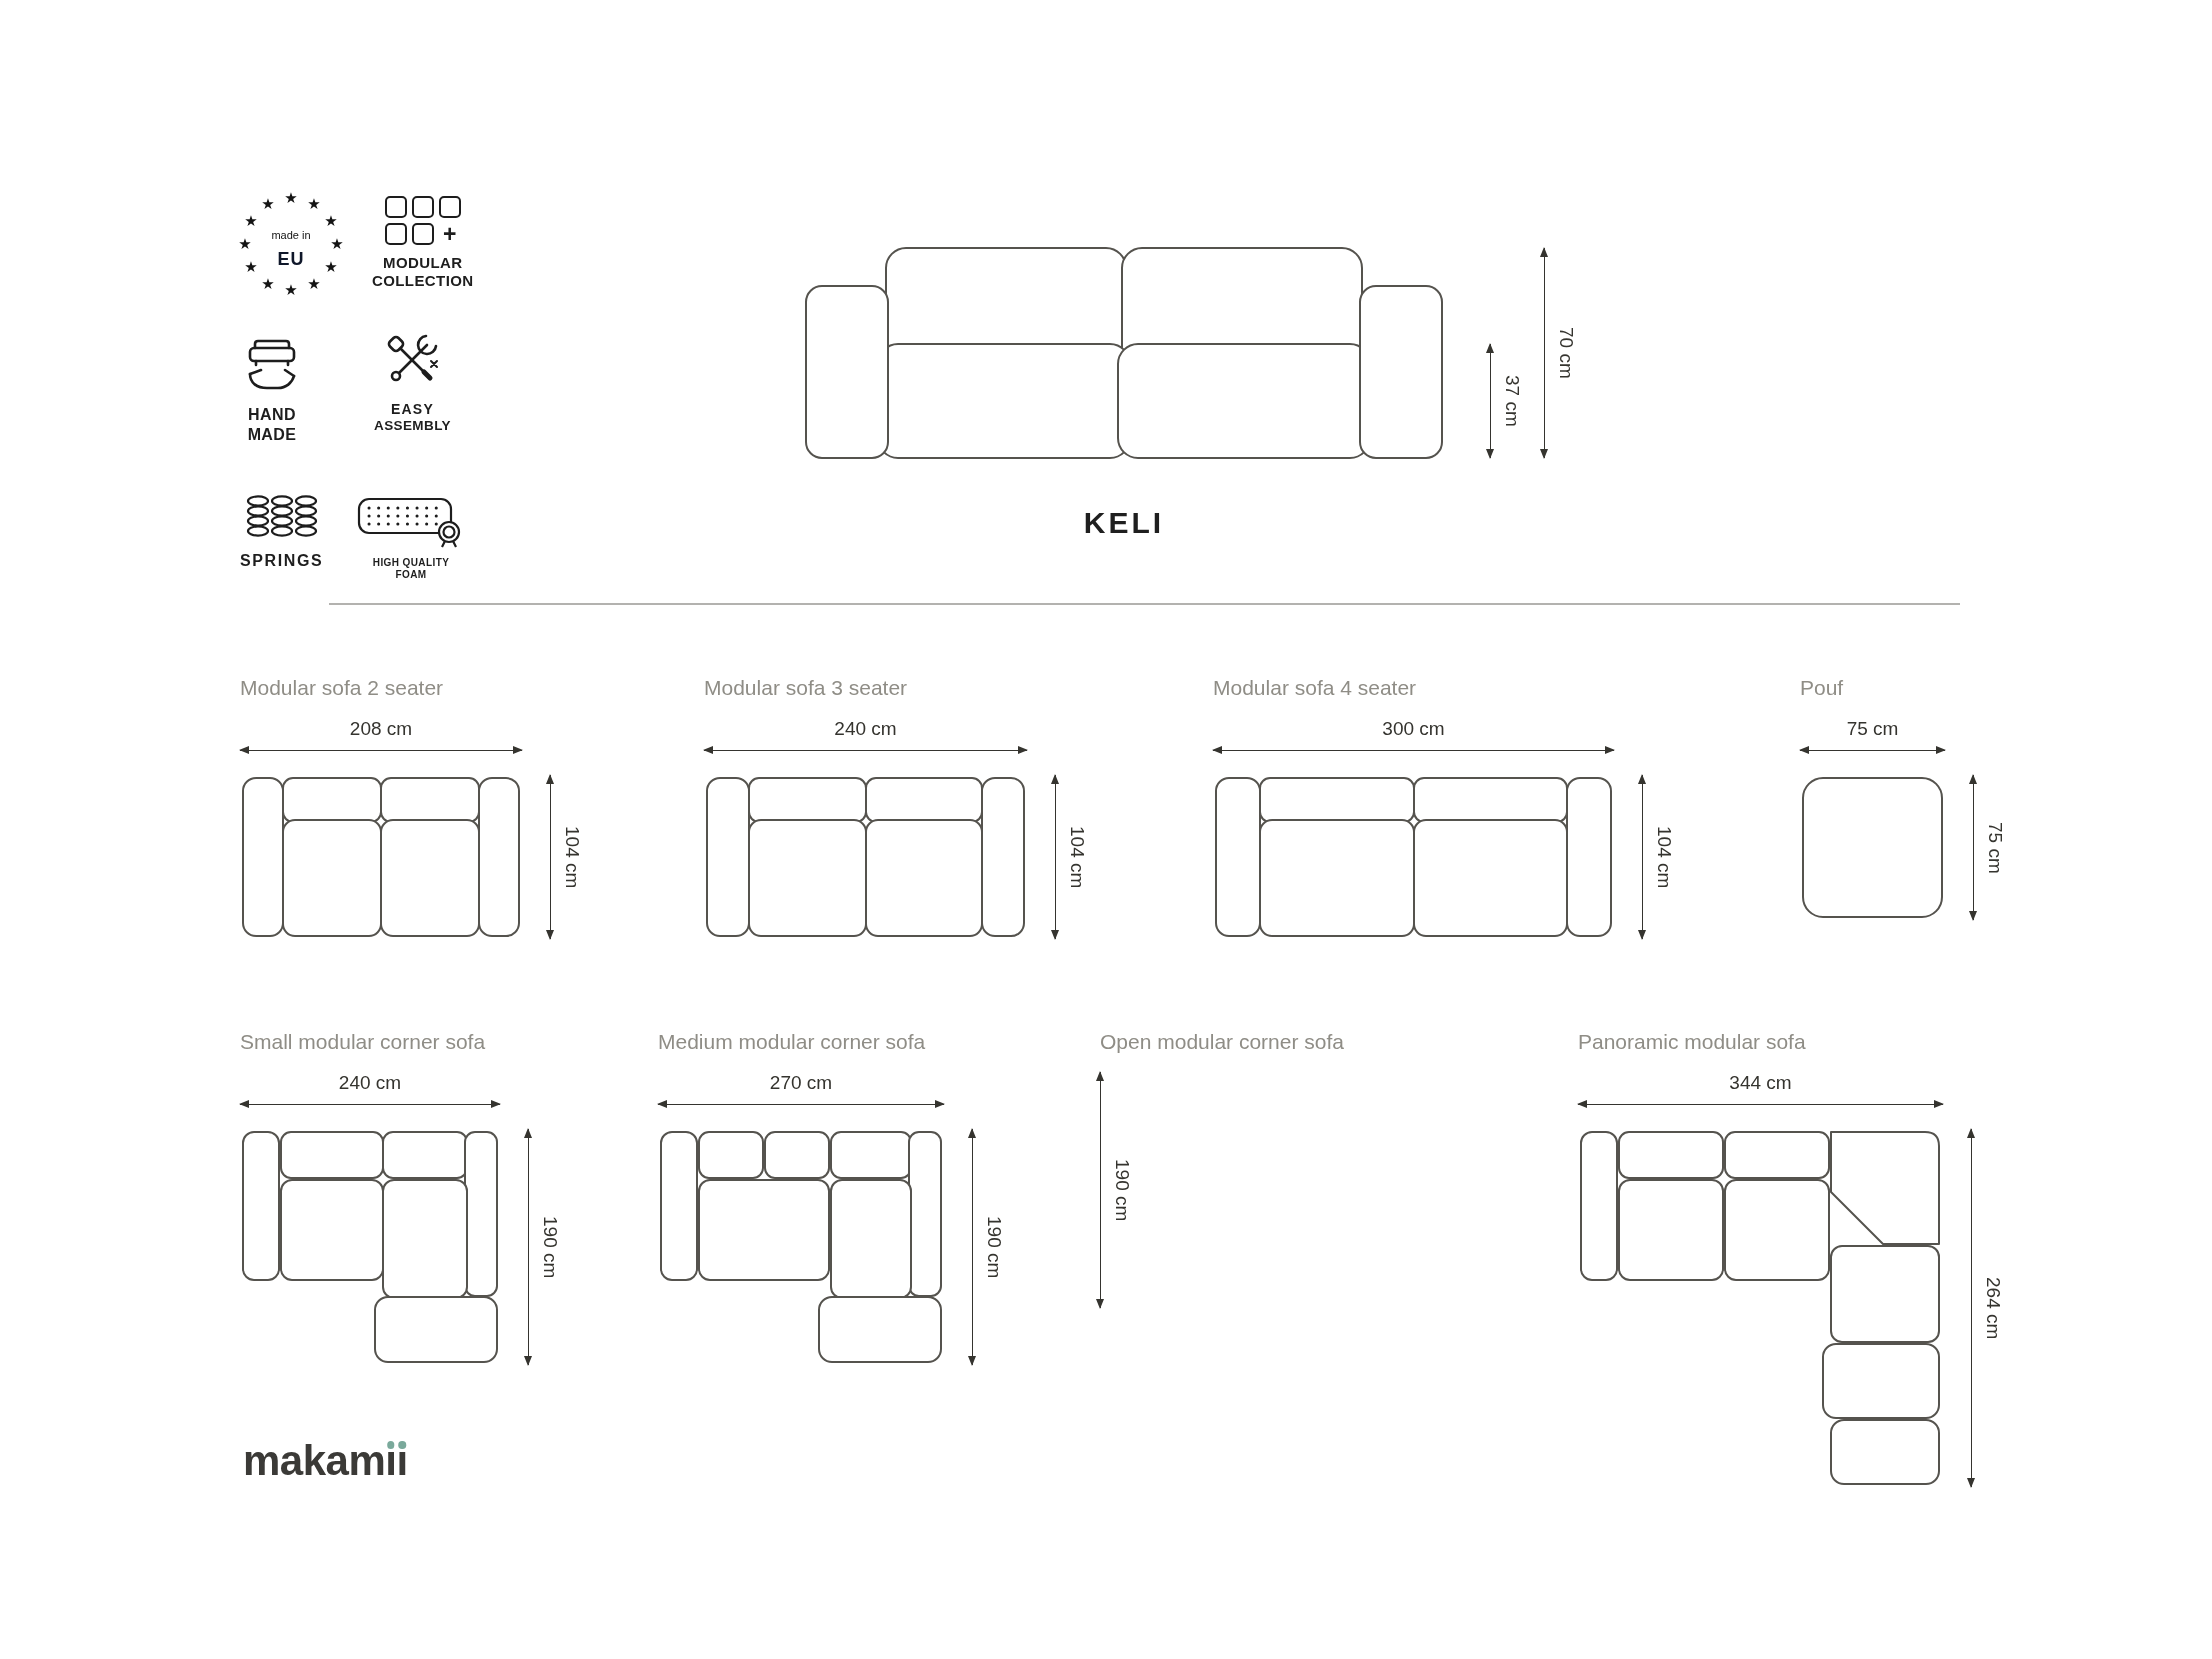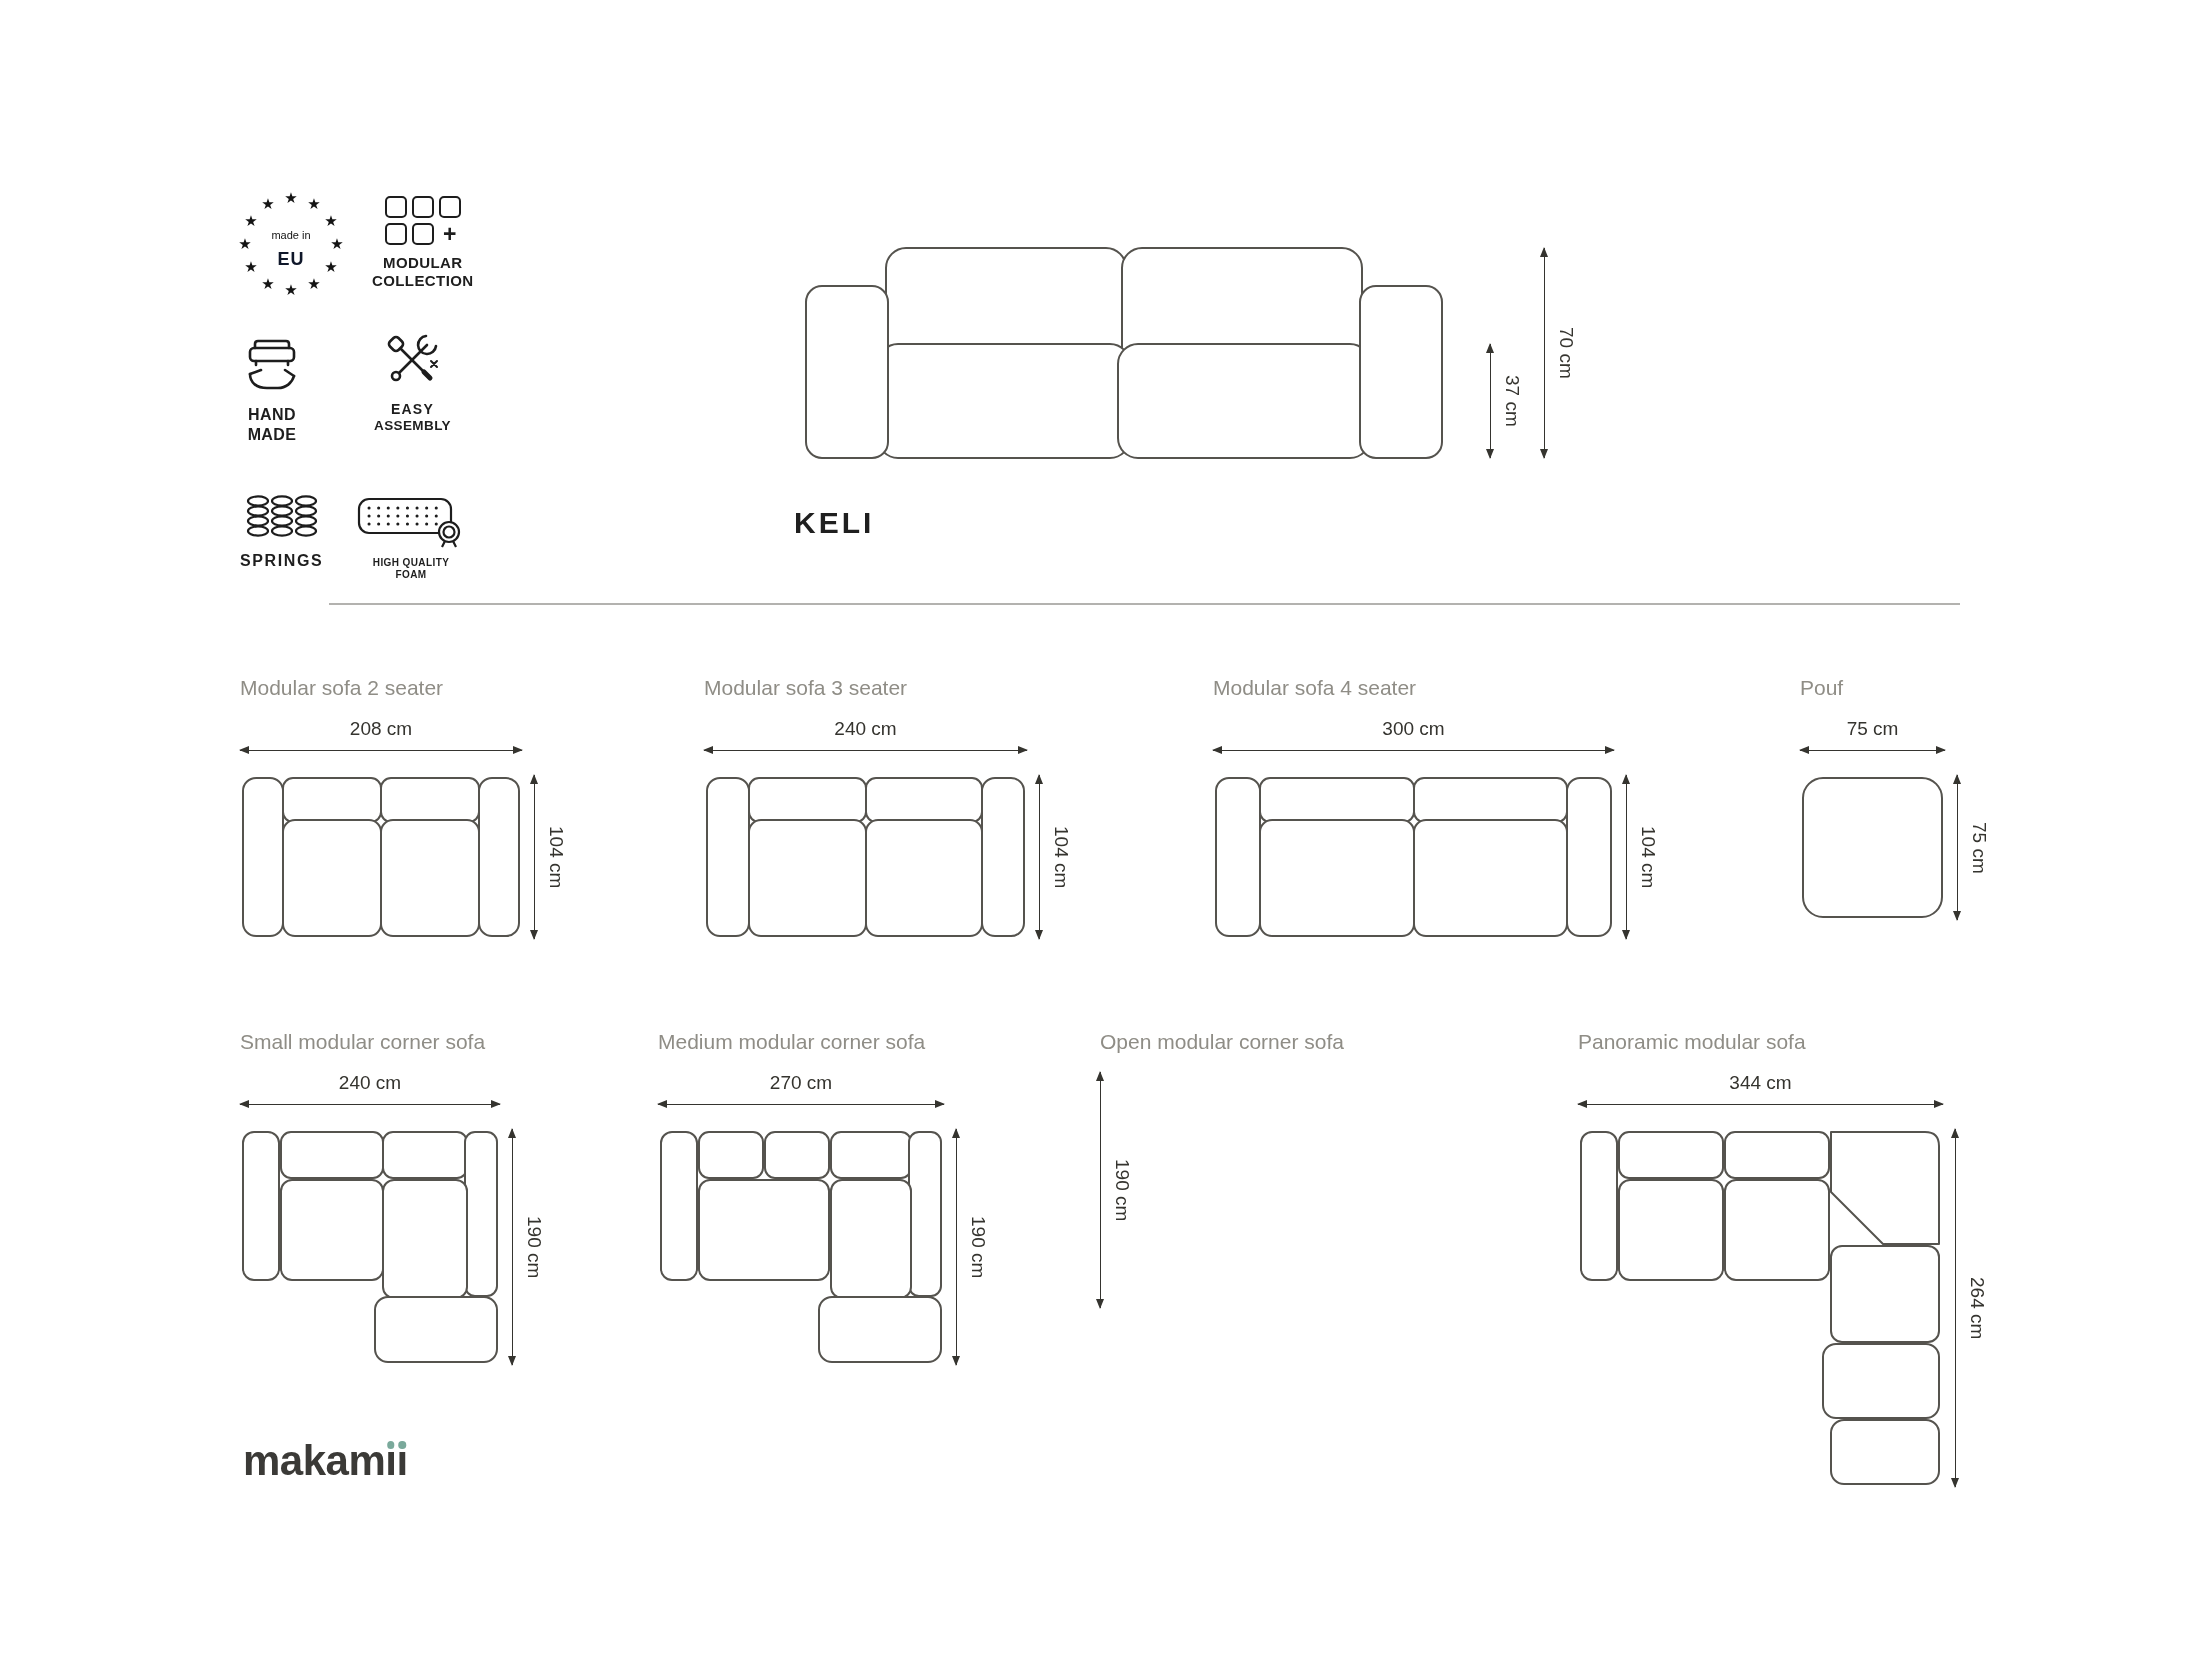--- a/index.html
+++ b/index.html
@@ -35,28 +35,28 @@
   .dim-v { display:flex; gap:10px; align-items:stretch; }
   .vline { position:relative; width:0; border-left:1.7px solid #35342f; }
   .vline::before { content:""; position:absolute; top:-1px; left:-5.4px;
     border-style:solid; border-width:0 4.5px 10px 4.5px; border-color:transparent transparent #35342f transparent; }
   .vline::after  { content:""; position:absolute; bottom:-1px; left:-5.4px;
     border-style:solid; border-width:10px 4.5px 0 4.5px; border-color:#35342f transparent transparent transparent; }
   .dim-label-v { align-self:center; writing-mode:vertical-rl; font-size:19px; color:#35342f; white-space:nowrap; }
 
   
   .hero-svg { position:absolute; left:794px; top:242px; }
-  .keli { position:absolute; left:794px; top:506px; width:660px; text-align:left;
+  .keli { position:absolute; left:794px; top:506px; width:660px; text-align:center;
           font-size:30px; font-weight:600; letter-spacing:3px; color:#1f1f1f; }
   .divider { position:absolute; left:329px; top:603px; width:1631px; height:1.5px; background:#b3b2af; }
 
   
   .variant { position:absolute; }
   .v-title { font-size:21px; color:#8f8d86; margin-bottom:18px; white-space:nowrap; }
-  .v-body { display:flex; align-items:flex-end; gap:12px; }
+  .v-body { display:flex; align-items:flex-end; gap:28px; }
   .v-draw { display:flex; flex-direction:column; }
   svg.draw { display:block; }
 
   
   .logo { position:absolute; left:243px; top:1440px; font-size:42px; font-weight:700;
           color:#3b3a37; letter-spacing:-0.5px; line-height:1; }
   .li { position:relative; display:inline-block; }
   .li::after { content:""; position:absolute; left:50%; top:1px; transform:translateX(-50%);
                width:7.5px; height:7.5px; border-radius:50%; background:#7aa99b; }
 </style>

